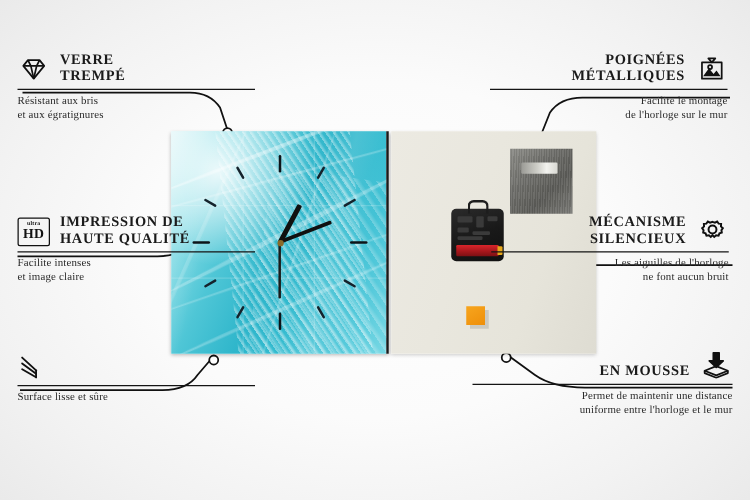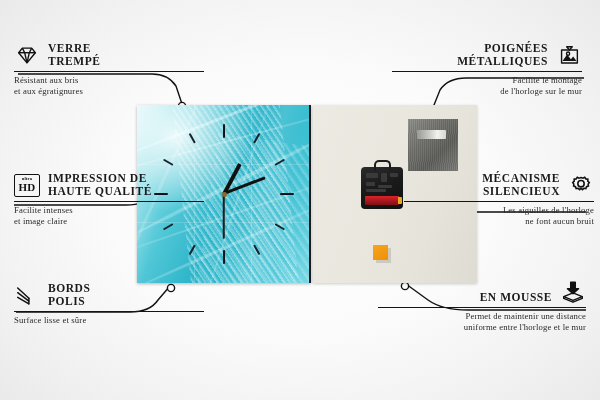--- a/index.html
+++ b/index.html
@@ -261,23 +261,20 @@
       <span class="co-icon">
         <svg viewBox="0 0 28 24">
             <g stroke="currentColor" stroke-width="1.6" stroke-linecap="round">
           <path d="M4 4 L16 15"></path>
               <path d="M4 9 L16 18"></path>
               <path d="M4 14 L16 21"></path>
               <path d="M16 15 L16 21"></path>
         </g>
           </svg>
       </span>
-      <span class="co-title">
-        <span>BORDS</span><br><span>POLIS</span>
-      </span>
     </div>
     <div class="co-rule"></div>
     <div class="co-desc">
       <span>Surface lisse et sûre</span>
     </div>
   </div>
 
   <div class="callout right" style="left:392px; top:42px;">
     <div class="co-head">
       <span class="co-icon">
@@ -293,21 +290,21 @@
       <span class="co-title">
         <span>POIGNÉES</span><br><span>MÉTALLIQUES</span>
       </span>
     </div>
     <div class="co-rule"></div>
     <div class="co-desc">
       <span>Facilite le montage</span><br><span>de l'horloge sur le mur</span>
     </div>
   </div>
 
-  <div class="callout right" style="left:404px; top:172px;text-align:right;">
+  <div class="callout right" style="left:393px; top:172px;text-align:right;">
     <div class="co-head">
       <span class="co-icon">
         <svg viewBox="0 0 28 24">
             <g fill="none" stroke="currentColor" stroke-width="1.7">
           <path d="M14 3.4 L16.1 4.1 L18 3.1 L19.3 4.9 L21.4 5.1 L21.3 7.3 L22.9 8.8 L21.7 10.5 L22 12.6 L20 13.3 L19.2 15.3 L17.1 15 L15.5 16.4 L14 14.8 L12.5 16.4 L10.9 15 L8.8 15.3 L8 13.3 L6 12.6 L6.3 10.5 L5.1 8.8 L6.7 7.3 L6.6 5.1 L8.7 4.9 L10 3.1 L11.9 4.1 Z"></path>
           <circle cx="14" cy="10" r="3.4"></circle>
         </g>
           </svg>
       </span>
       <span class="co-title">

